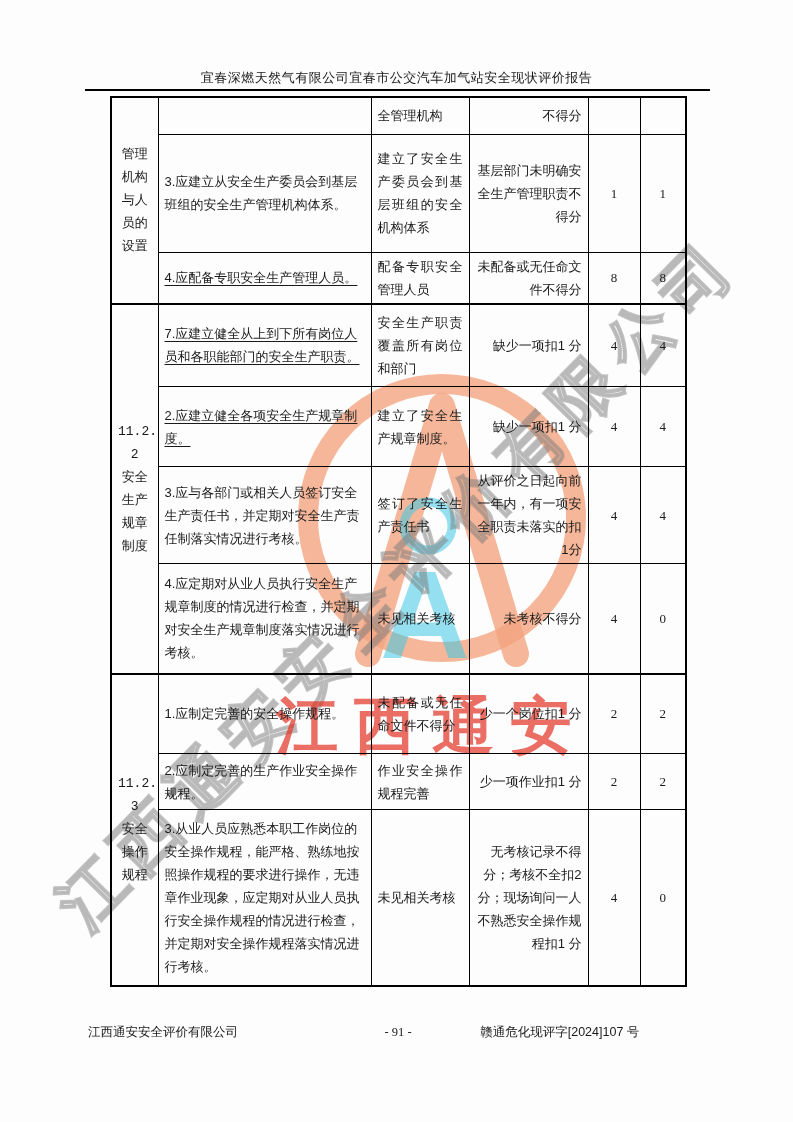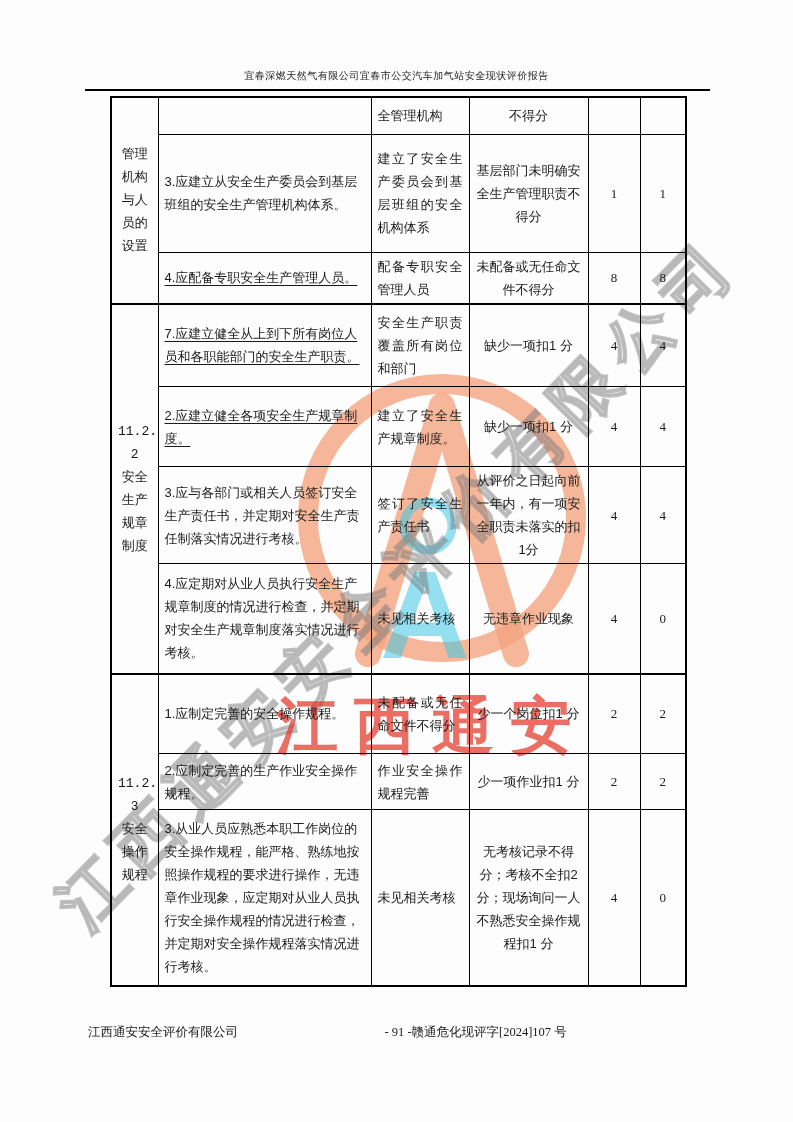--- a/index.html
+++ b/index.html
@@ -20,21 +20,21 @@
   }
   .wm-red {
     left:276px; top:684px; font-size:62px; font-weight:bold;
     letter-spacing:16px; white-space:nowrap;
     color:rgba(226,48,36,0.70);
     font-family:"Liberation Serif", serif;
   }
   
   .doc-title {
     position:absolute; top:69px; left:0; width:100%; text-align:center;
-    font-size:10px; letter-spacing:0.5px; z-index:1;
+    font-size:13px; letter-spacing:0.5px; z-index:1;
   }
   .title-rule {
     position:absolute; top:89px; left:85px; width:625px; height:2px;
     background:#000; z-index:1;
   }
   
   table.eval {
     position:absolute; top:96px; left:110px; width:575px; z-index:1;
     border-collapse:collapse; table-layout:fixed;
     background:transparent;
@@ -44,35 +44,35 @@
     font-size:13px; line-height:23px; padding:2px 6px;
     overflow:hidden;
   }
   table.eval { border:2px solid #000; }
   tr.sec td { border-top-width:2px; }
   td.cat {
     text-align:center; white-space:pre-line; line-height:27px; padding:2px 1px;font-family:Liberation Mono, monospace;
   }
   td.item { text-align:left; padding-left:8px; }
   td.ev   { text-align:justify; text-justify:inter-character; padding:2px 8px;margin-left:44px; }
-  td.cri  { text-align:center; padding-left:7px; }
+  td.cri  { text-align:right; padding-left:7px; }
   td.sc   { text-align:center; font-family:"Liberation Serif", serif; font-size:13.5px; }
   .u { text-decoration:underline; text-underline-offset:3px; }
   tr.rA1 { height:37px; }  tr.rA2 { height:118px; } tr.rA3 { height:37px; }
   tr.rB1 { height:83px; }  tr.rB2 { height:80px; }  tr.rB3 { height:96px; }
   tr.rB4 { height:110px; } tr.rC1 { height:80px; }  tr.rC2 { height:56px; }
   tr.rC3 { height:176px;padding-left:12px; }
   
   .footer {
     position:absolute; top:1024px; left:88px; width:620px; z-index:1;
     display:flex; align-items:baseline; font-size:12.5px;
   }
   .footer .f-left  { flex:1; text-align:left; }
   .footer .f-mid   { flex:0 0 auto; text-align:left; font-family:"Liberation Serif", serif; }
-  .footer .f-right { flex:1; text-align:left;font-family:Liberation Serif, serif; }
+  .footer .f-right { flex:1; text-align:center; }
 </style>
 </head>
 <body>
 
 <div class="page">
 
   <svg class="wm wm-stamp" viewBox="0 0 300 300" aria-hidden="true">
     <circle cx="150" cy="150" r="134" fill="none" stroke="rgba(242,164,127,0.8)" stroke-width="20"></circle>
     <path d="M 76 286 L 150 38 L 224 286" fill="none" stroke="rgba(242,164,127,0.8)" stroke-width="26" stroke-linecap="round" stroke-linejoin="round"></path>
     <circle cx="136" cy="158" r="24" fill="none" stroke="rgba(62,200,230,0.55)" stroke-width="9"></circle>
@@ -144,21 +144,21 @@
       <tr class="rB3">
         <td class="item">3.应与各部门或相关人员签订安全生产责任书，并定期对安全生产责任制落实情况进行考核。</td>
         <td class="ev">签订了安全生产责任书</td>
         <td class="cri">从评价之日起向前一年内，有一项安全职责未落实的扣1分</td>
         <td class="sc">4</td>
         <td class="sc">4</td>
       </tr>
       <tr class="rB4">
         <td class="item">4.应定期对从业人员执行安全生产规章制度的情况进行检查，并定期对安全生产规章制度落实情况进行考核。</td>
         <td class="ev">未见相关考核</td>
-        <td class="cri">无违章作业现象</td>
+        <td class="cri">未考核不得分</td>
         <td class="sc">4</td>
         <td class="sc">0</td>
       </tr>
 
       <tr class="rC1 sec">
         <td class="cat" rowspan="3">11.2.
 3
 安全
 操作
 规程</td>

